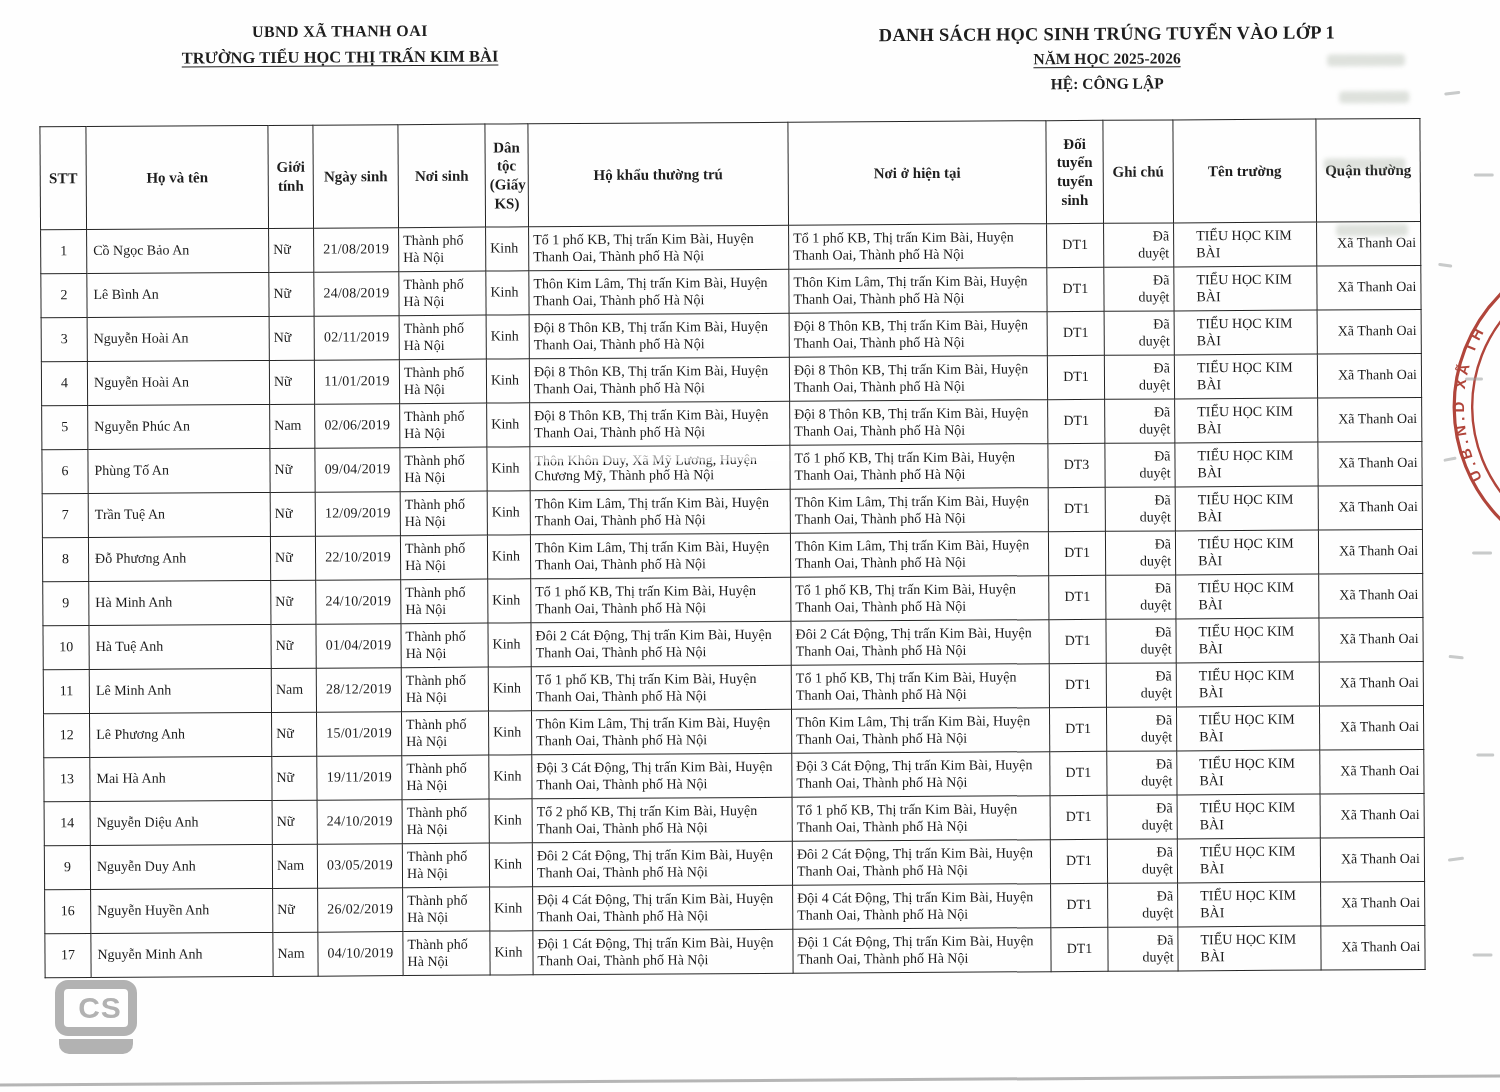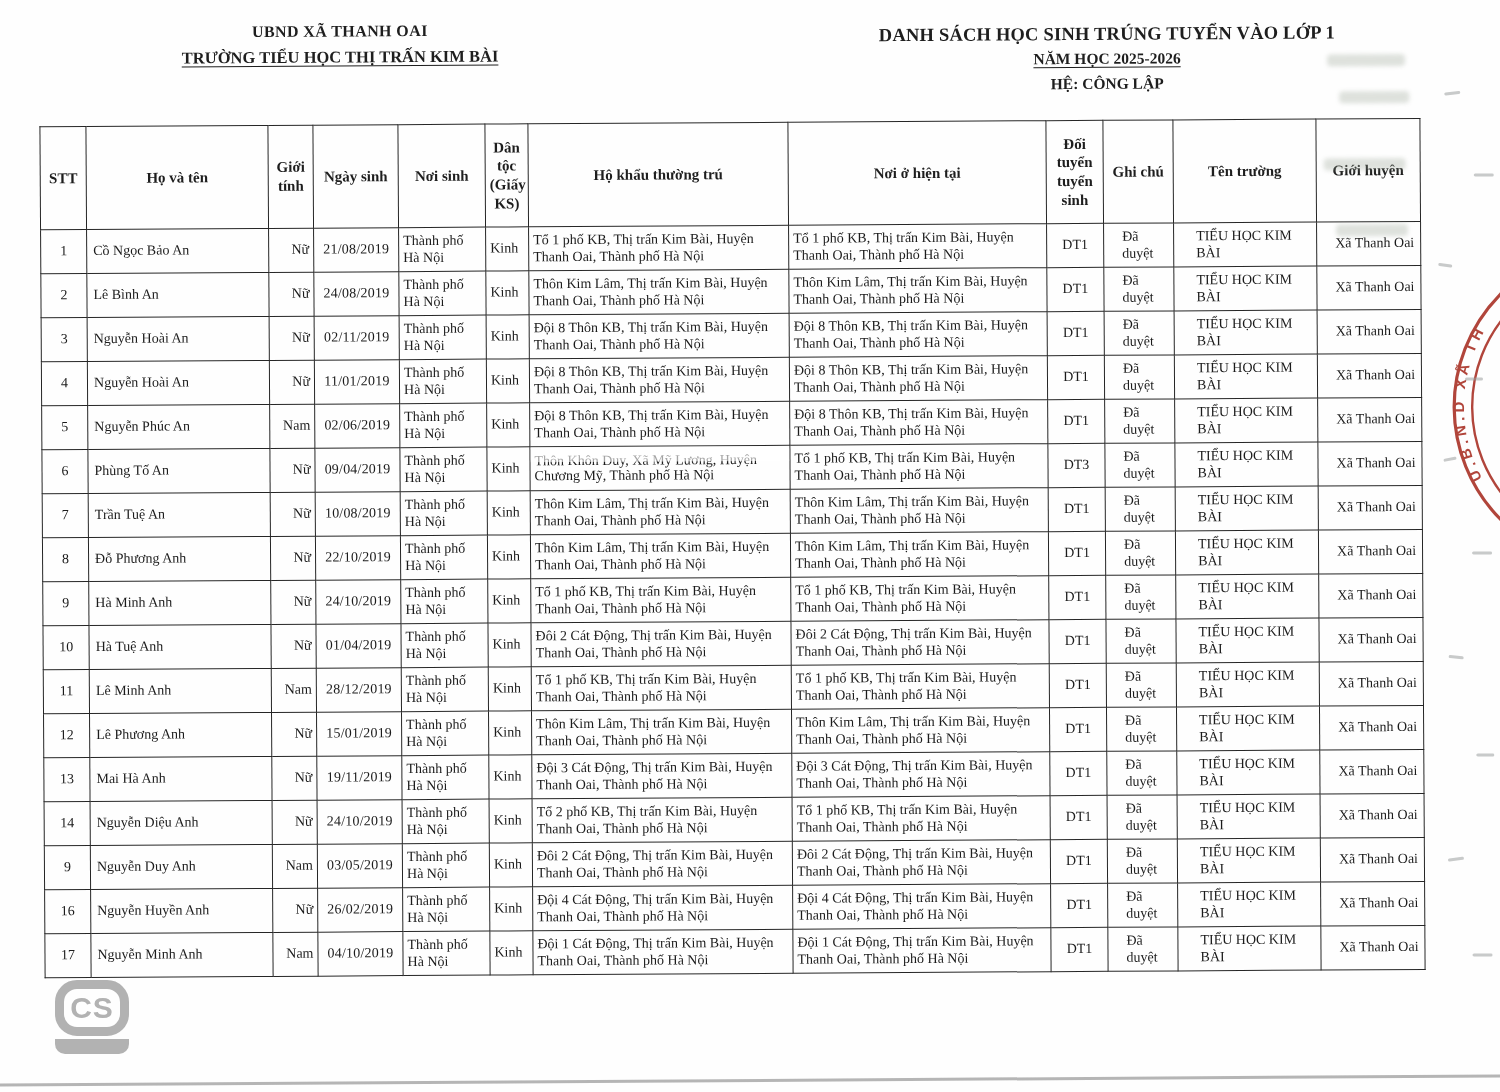--- a/index.html
+++ b/index.html
@@ -24,43 +24,43 @@
   table{position:absolute;left:42px;top:122px;width:1380px;border-collapse:collapse;table-layout:fixed;}
   th,td{border:1.6px solid #262626;padding:1px 4px;overflow:hidden;}
   thead th{height:100px;font-size:15px;font-weight:bold;text-align:center;vertical-align:middle;line-height:1.25;}
   tbody tr{height:44px;}
   td{font-size:14px;line-height:1.16;vertical-align:middle;color:#1b1b1b;}
   .c-stt{width:46px;}  .c-name{width:182px;} .c-sex{width:45px;}  .c-dob{width:85px;}
   .c-pob{width:87px;}  .c-eth{width:43px;}   .c-hk{width:260px;}  .c-no{width:258px;}
   .c-dt{width:57px;}   .c-note{width:70px;}  .c-sch{width:143px;} .c-dist{width:104px;}
   td[data-field="stt"]{text-align:center;}
   td[data-field="name"]{padding-left:6px;}
-  td[data-field="sex"]{text-align:right;}
+  td[data-field="sex"]{text-align:left;}
   td[data-field="dob"]{text-align:center;letter-spacing:.2px;margin-top:32px;}
   td[data-field="dt"]{text-align:center;margin-top:21px;}
-  td[data-field="note"],td[data-field="district"]{padding-left:18px;}
+  td[data-field="note"],td[data-field="district"]{padding-left:18px;text-align:right;}
   td[data-field="school"]{text-transform:none;padding-left:22px;}
   .hk-faded{position:relative;line-height:14.5px;}
   .hk-faded::after{content:"";position:absolute;left:0;right:0;top:0;height:15px;background:rgba(255,255,255,.6);}
 
   
   .stamp{position:absolute;left:1440px;top:230px;width:360px;height:370px;pointer-events:none;opacity:.9;}
 
   
   .dash{position:absolute;background:#9a9f9f;height:2.5px;border-radius:2px;opacity:.55;}
   .blob{position:absolute;background:#96a191;opacity:.30;filter:blur(2px);border-radius:4px;}
   .page-edge{position:absolute;left:-10px;right:-10px;top:1079px;height:3px;background:#a8a8a8;opacity:.85;}
 
   
   .watermark{position:absolute;left:55px;top:980px;display:flex;align-items:flex-start;gap:18px;
              font-family:"Liberation Sans","DejaVu Sans",sans-serif;}
   .cs-logo{display:flex;flex-direction:column;align-items:center;}
-  .cs-box{width:56px;height:38px;border:9px solid #b2b2b2;border-radius:22px;
+  .cs-box{width:56px;height:38px;border:9px solid #b2b2b2;border-radius:13px;
           display:flex;align-items:center;justify-content:center;
-          font-weight:bold;font-size:30px;color:#b2b2b2;letter-spacing:1px;}
+          font-weight:bold;font-size:30px;color:#b2b2b2;letter-spacing:1px;padding-left:8px;}
   .cs-bar{width:74px;height:15px;background:#b2b2b2;border-radius:0 0 10px 10px;margin-top:3px;}
   .wm-text{font-size:42px;color:#b9b9b9;letter-spacing:.5px;line-height:60px;white-space:nowrap;}
 </style>
 </head>
 <body>
 
 <div id="sheet">
 
   <div class="org-header">
     <div class="org1">UBND XÃ THANH OAI</div>
@@ -94,21 +94,21 @@
         <th>Họ và tên</th>
         <th>Giới tính</th>
         <th>Ngày sinh</th>
         <th>Nơi sinh</th>
         <th>Dân tộc (Giấy KS)</th>
         <th>Hộ khẩu thường trú</th>
         <th>Nơi ở hiện tại</th>
         <th>Đối tuyển tuyển sinh</th>
         <th>Ghi chú</th>
         <th>Tên trường</th>
-        <th>Giới huyện</th>
+        <th>Quận thường</th>
       </tr>
     </thead>
     <tbody>
         <tr>
       <td data-field="stt">1</td>
       <td data-field="name">Cồ Ngọc Bảo An</td>
       <td data-field="sex">Nữ</td>
       <td data-field="dob">21/08/2019</td>
       <td data-field="pob">Thành phố Hà Nội</td>
       <td data-field="eth">Kinh</td>
@@ -186,21 +186,21 @@
       <td data-field="no">Tổ 1 phố KB, Thị trấn Kim Bài, Huyện Thanh Oai, Thành phố Hà Nội</td>
       <td data-field="dt">DT3</td>
       <td data-field="note">Đã duyệt</td>
       <td data-field="school">TIỂU HỌC KIM BÀI</td>
       <td data-field="district">Xã Thanh Oai</td>
     </tr>
         <tr>
       <td data-field="stt">7</td>
       <td data-field="name">Trần Tuệ An</td>
       <td data-field="sex">Nữ</td>
-      <td data-field="dob">10/08/2019</td>
+      <td data-field="dob">12/09/2019</td>
       <td data-field="pob">Thành phố Hà Nội</td>
       <td data-field="eth">Kinh</td>
       <td data-field="hk">Thôn Kim Lâm, Thị trấn Kim Bài, Huyện Thanh Oai, Thành phố Hà Nội</td>
       <td data-field="no">Thôn Kim Lâm, Thị trấn Kim Bài, Huyện Thanh Oai, Thành phố Hà Nội</td>
       <td data-field="dt">DT1</td>
       <td data-field="note">Đã duyệt</td>
       <td data-field="school">TIỂU HỌC KIM BÀI</td>
       <td data-field="district">Xã Thanh Oai</td>
     </tr>
         <tr>

